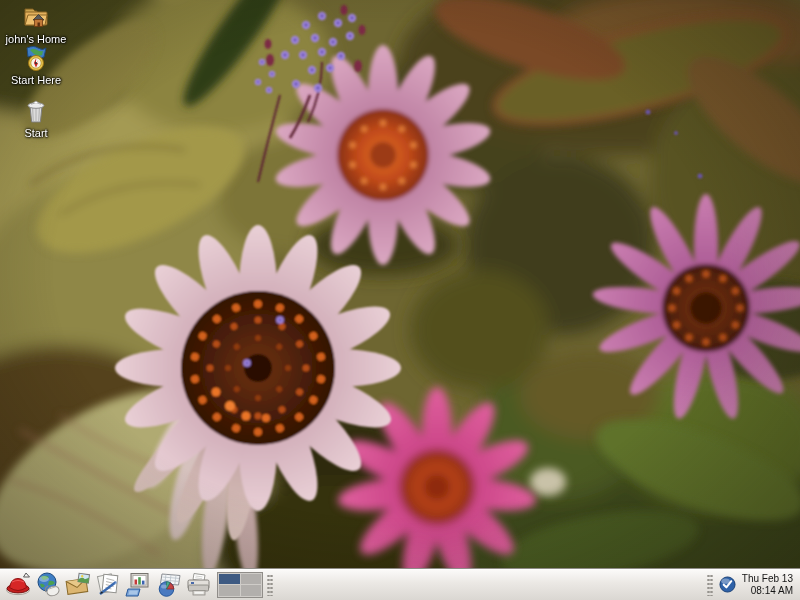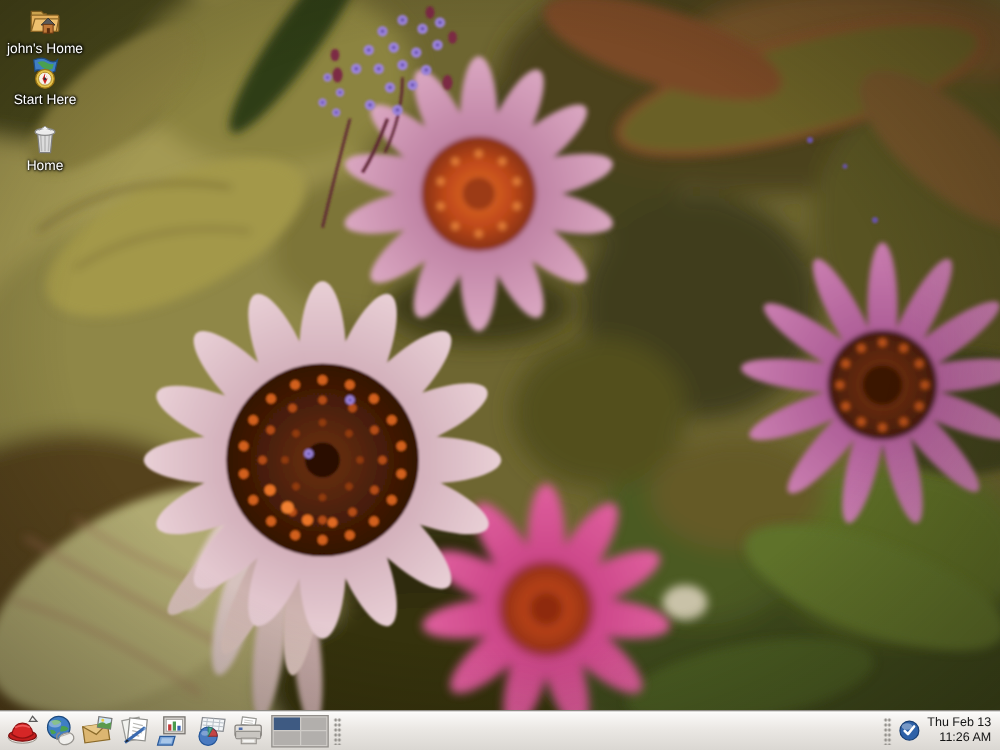--- a/index.html
+++ b/index.html
@@ -383,21 +383,21 @@
     <div class="desktop-icon" style="top:97px">
       <span class="dicon">
         <svg viewBox="0 0 28 28">
           <path d="M8,9 h12 l-1.6,16 h-8.8 z" fill="#dcdcdc" stroke="#7e7e7e" stroke-width="1"></path>
           <path d="M10.5,10 l.8,14 M14,10 v14 M17.5,10 l-.8,14" stroke="#b8b8b8" stroke-width="1.2" fill="none"></path>
           <ellipse cx="14" cy="8.5" rx="8" ry="2.8" fill="#ececec" stroke="#8a8a8a" stroke-width="1"></ellipse>
           <path d="M9,7.2 Q14,4.4 19,7.2" fill="#f8f8f8" stroke="#9a9a9a" stroke-width=".8"></path>
           <path d="M11,6 l3,-2 3,2.2" fill="#ffffff" stroke="#9a9a9a" stroke-width=".8"></path>
         </svg>
       </span>
-      <span class="dlabel">Home</span>
+      <span class="dlabel">Start</span>
     </div>
   </div>
 
   <div class="panel">
 
     <button class="pbtn">
       <svg viewBox="0 0 27 27">
         <polygon points="21,2 24.5,6 18.5,6" fill="none" stroke="#5a5a5a" stroke-width="1"></polygon>
         <ellipse cx="13" cy="19" rx="11.5" ry="4.6" fill="#e8e4de" stroke="#9a948c" stroke-width=".8"></ellipse>
         <ellipse cx="13" cy="17.5" rx="11" ry="4.4" fill="#c41e1e" stroke="#7a0e0e" stroke-width="1"></ellipse>
@@ -495,16 +495,16 @@
     <button class="notif">
       <svg viewBox="0 0 18 18">
         <circle cx="9" cy="9" r="8" fill="#2f62a8" stroke="#173e74" stroke-width="1"></circle>
         <ellipse cx="7" cy="5.5" rx="4.5" ry="2.8" fill="rgba(255,255,255,.35)"></ellipse>
         <path d="M5,9.2 L7.8,12 L13,5.5" stroke="#ffffff" stroke-width="2.2" fill="none" stroke-linecap="round" stroke-linejoin="round"></path>
       </svg>
     </button>
 
     <div class="clock">
       <span>Thu Feb 13</span>
-      <span>11:26 AM</span>
+      <span>08:14 AM</span>
     </div>
   </div>
 </div>
 
 </body></html>

